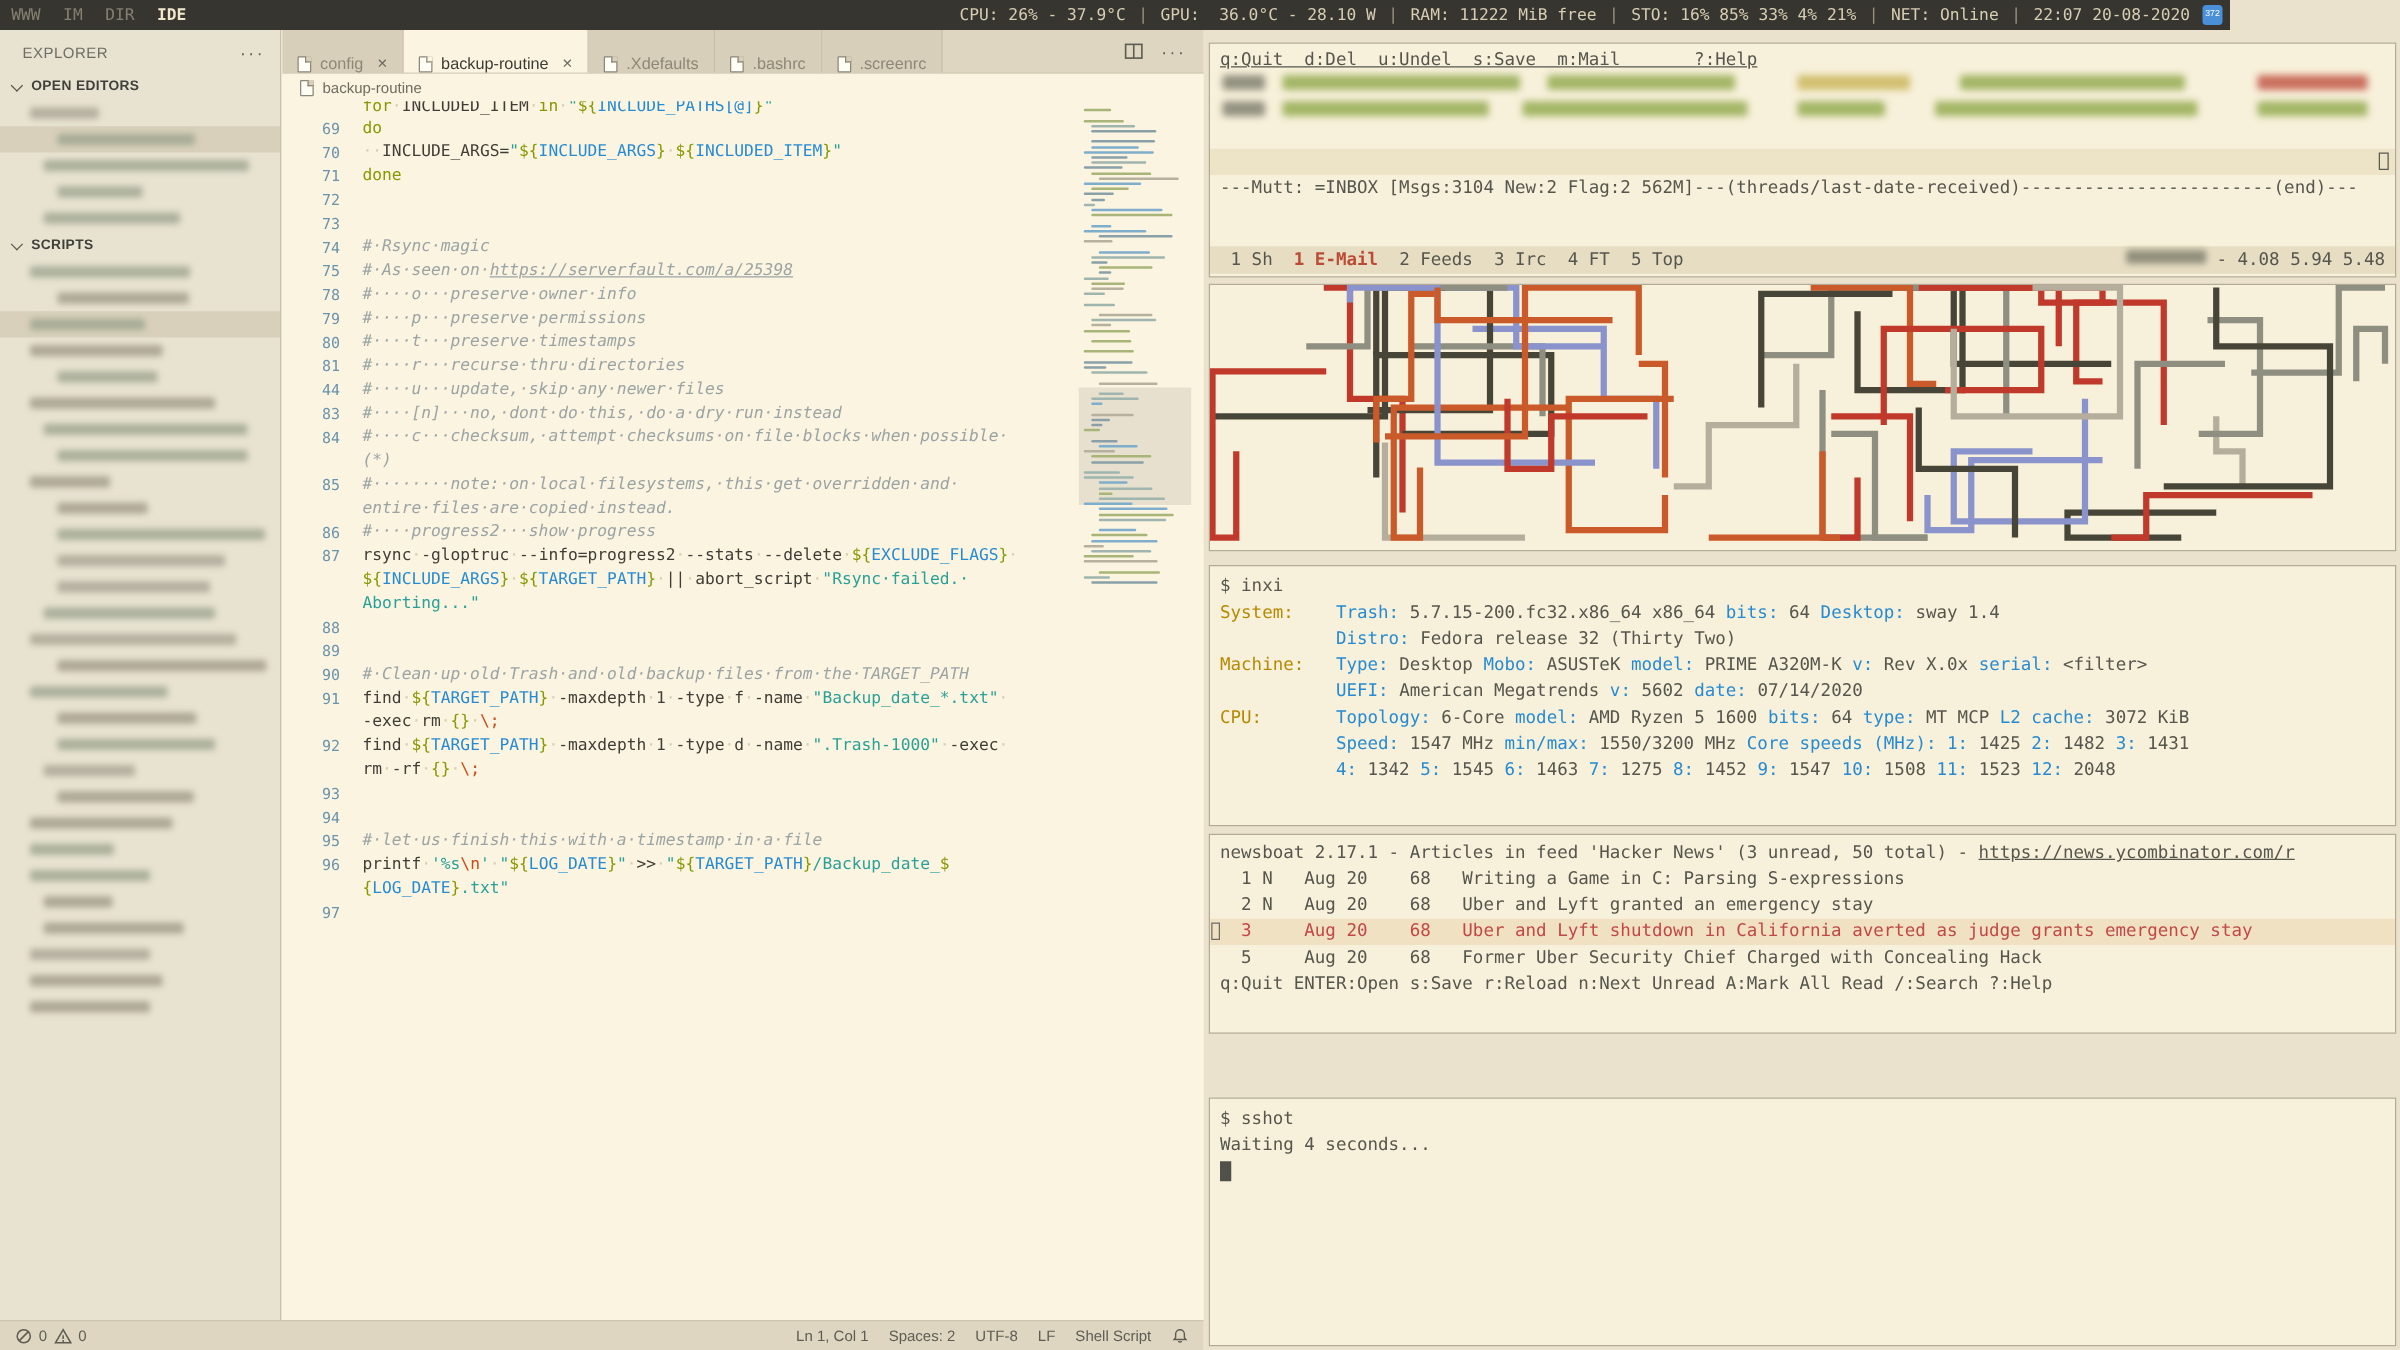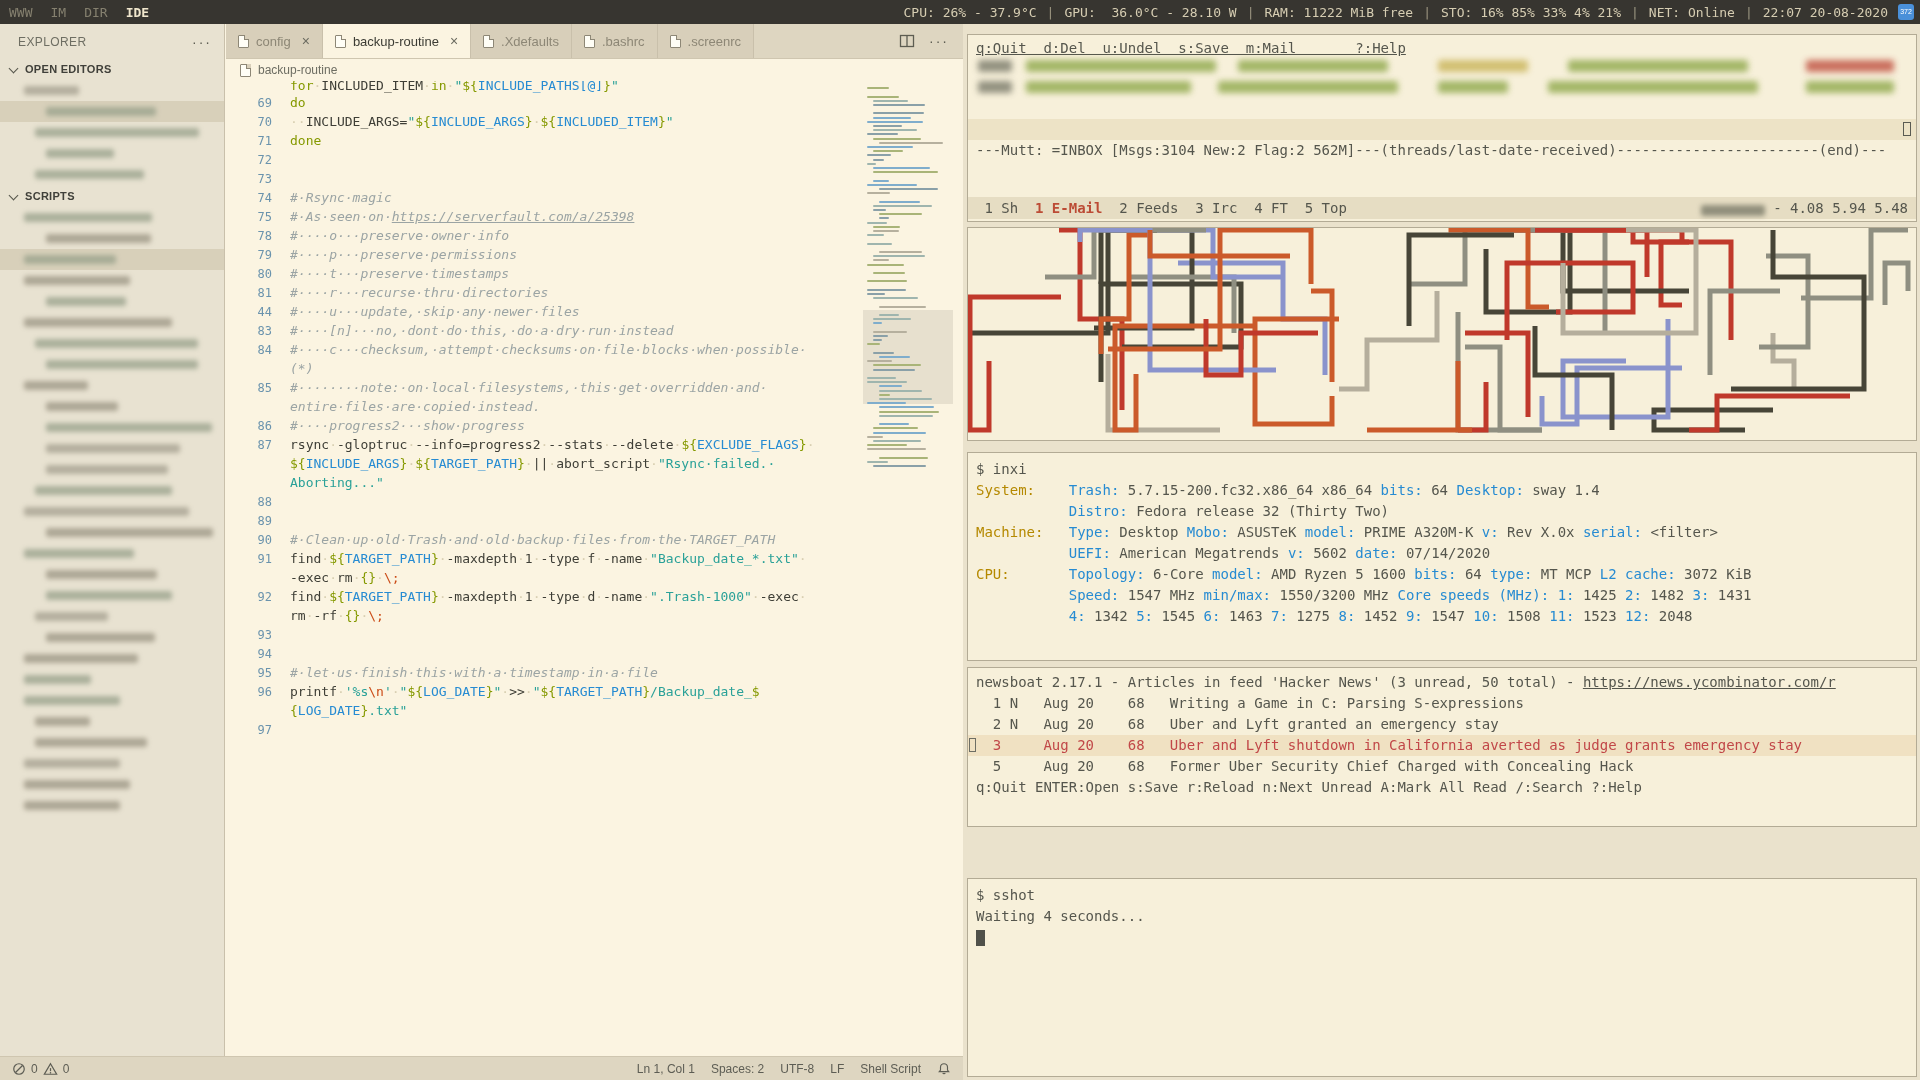--- a/index.html
+++ b/index.html
@@ -1,21 +1,21 @@
 <!DOCTYPE html>
 <html><head>
 <meta charset="utf-8">
 <style>
   * { margin:0; padding:0; box-sizing:border-box; }
   html,body { width:1920px; height:1080px; overflow:hidden; background:#2e2c28; }
   #screen { position:relative; width:1920px; height:1080px; background:#eae2cc;
             font-family:"Liberation Sans", sans-serif; }
 
   
-  #topbar { position:absolute; left:0; top:0; width:1920px; height:24px; background:#373530;
+  #topbar { position:absolute; left:0; top:0; width:1784px; height:24px; background:#373530;
             display:flex; align-items:center; font-family:"DejaVu Sans Mono", monospace;
             font-size:13px; color:#d6cdb2; }
   .ws { padding:0 9px; color:#85806f; }
   .ws.active { color:#f0e7cd; font-weight:bold; }
   #stats { margin-left:auto; display:flex; align-items:center; white-space:pre; }
   .stat-sep { color:#9a947f; padding:0 10px; }
   #tray-icon { width:16px; height:16px; margin:0 6px 0 10px; border-radius:3px; background:#4a90d9;
                color:#fff; font-size:7px; line-height:16px; text-align:center; font-family:"Liberation Sans",sans-serif; }
 
   
@@ -28,21 +28,21 @@
   .sb-section { display:flex; align-items:center; gap:6px; padding:5px 6px; font-size:11px;
                 font-weight:bold; color:#40403a; letter-spacing:.3px; }
   .chev { width:7px; height:7px; border-right:1.5px solid #55554b; border-bottom:1.5px solid #55554b;
           transform:rotate(45deg); margin:0 2px 2px 4px; }
   .sb-row { height:21px; display:flex; align-items:center; padding-left:24px; }
   .sb-row.sel { background:#d8d0ba; }
   .sb-blur { height:9px; border-radius:2px; filter:blur(2.5px); opacity:.75; }
 
   #editor-col { position:absolute; left:226px; top:0; right:0; height:1032px; }
   #tabbar { display:flex; height:35px; background:#ded6c1; border-bottom:1px solid #cfc6b0; }
-  .tab { display:flex; align-items:center; gap:7px; padding:0 12px; font-size:13px; color:#8d8776;
+  .tab { display:flex; align-items:flex-end; gap:7px; padding:0 12px; font-size:13px; color:#8d8776;
          background:#d8cfba; border-right:1px solid #c9c0ab; white-space:nowrap; }
   .tab.active { background:#fbf4e1; color:#3c3c34; }
   .tab .close { color:#6b6b60; font-size:14px; padding-left:4px; }
   .tab-rest { flex:1; display:flex; align-items:center; justify-content:flex-end; gap:14px; padding-right:14px; }
   .fileicon { width:11px; height:13px; border:1.2px solid #8d8776; border-radius:1px; position:relative; background:#fffef6; }
   .fileicon:after { content:""; position:absolute; right:-1px; top:-1px; width:4px; height:4px;
                     background:#d8cfba; border-left:1.2px solid #8d8776; border-bottom:1.2px solid #8d8776; }
   .tab.active .fileicon:after { background:#fbf4e1; }
   #breadcrumb { display:flex; align-items:center; gap:7px; height:22px; padding-left:14px;
                 font-size:12px; color:#6d6d62; background:#fbf4e1; }
@@ -85,21 +85,21 @@
   #pane-sshot  { top:854px; height:199px; padding-top:6px; }
 
   .blur-row { position:relative; height:21px; }
   .blur-seg { position:absolute; top:4px; height:12px; border-radius:2px; filter:blur(3px); opacity:.8; }
 
   #mutt-sel { background:#ede3c6; position:relative; }
   #mutt-sel .endbox { position:absolute; right:5px; top:3px; width:8px; height:14px; border:1.4px solid #5a5b52; }
   #screenbar { position:absolute; left:0; right:0; bottom:2px; height:22px; background:#e6ddc3;
                display:flex; align-items:center; padding:0 8px; white-space:pre; }
   .sb-hl { color:#bc4b35; font-weight:bold; }
-  #screen-right { margin-left:auto; display:flex; align-items:flex-end; white-space:pre; }
+  #screen-right { margin-left:auto; display:flex; align-items:flex-start; white-space:pre; }
   #host-blur { width:64px; height:11px; background:#6f705f; border-radius:2px; filter:blur(2.5px);
                opacity:.7; margin-right:8px; }
 
   .tm-sec { color:#b58900; }
   .tm-key { color:#268bd2; }
   .tm-val { color:#55564d; }
 
   .nb-row { position:relative; }
   .nb-row.sel { background:#f0e1c2; color:#c14748; }
   .nb-cursor { position:absolute; left:1px; top:3px; width:7px; height:14px; border:1.4px solid #6d6e64; }

